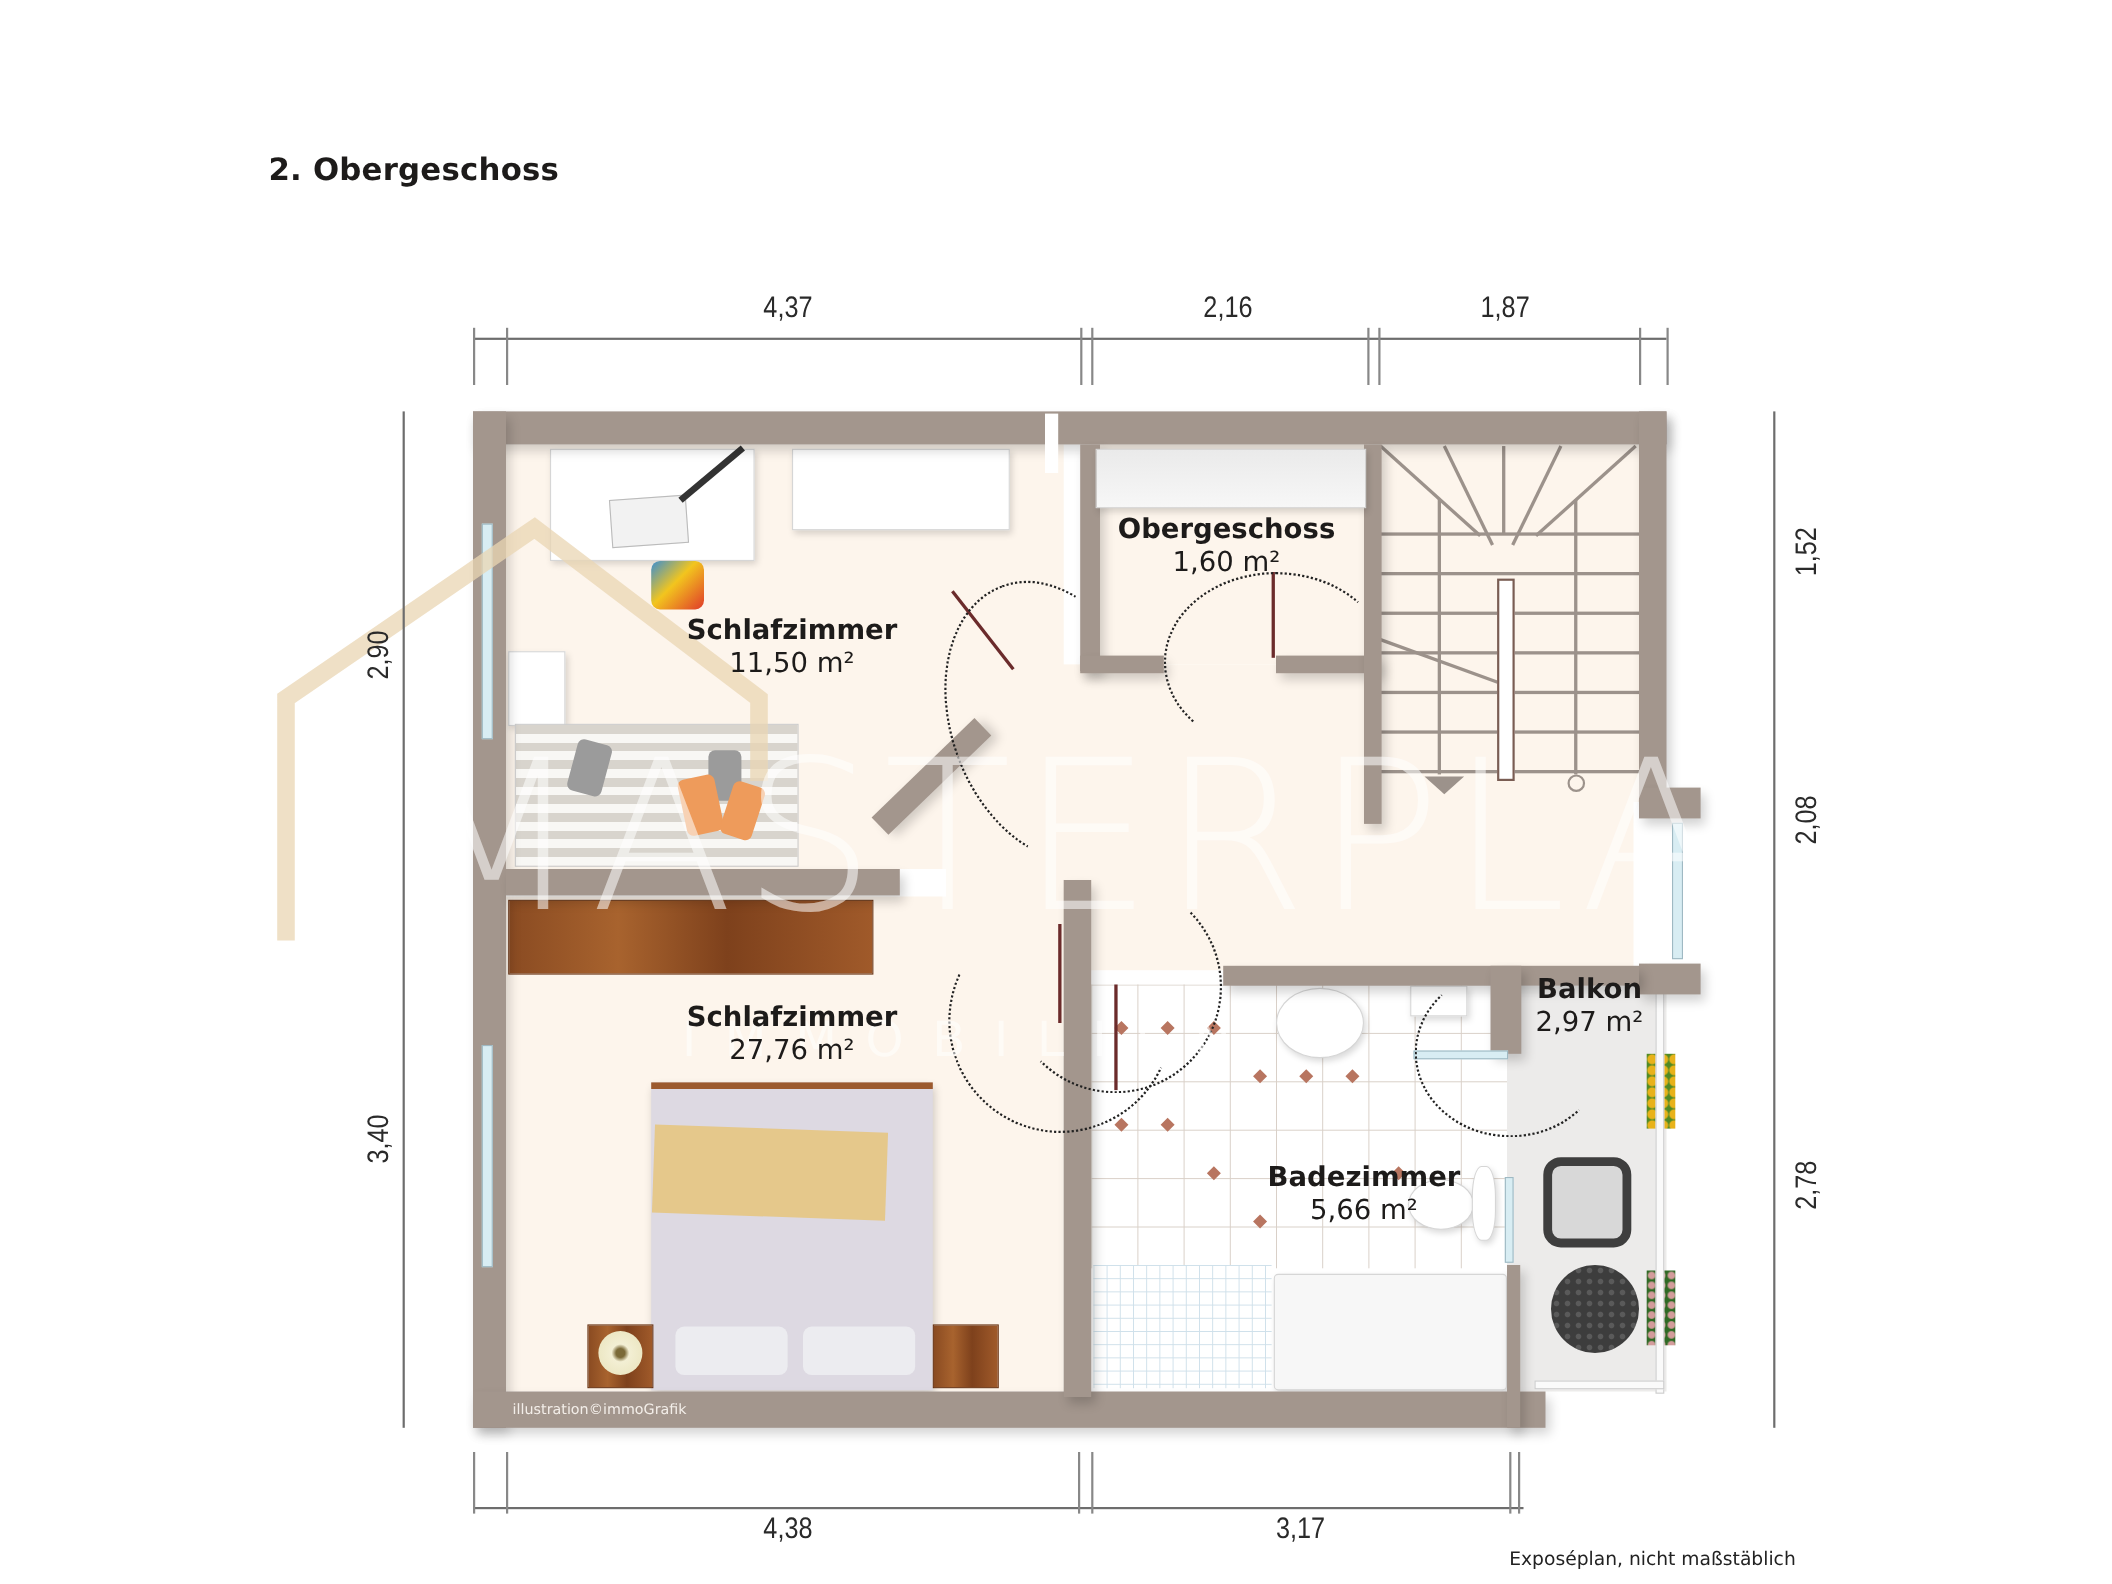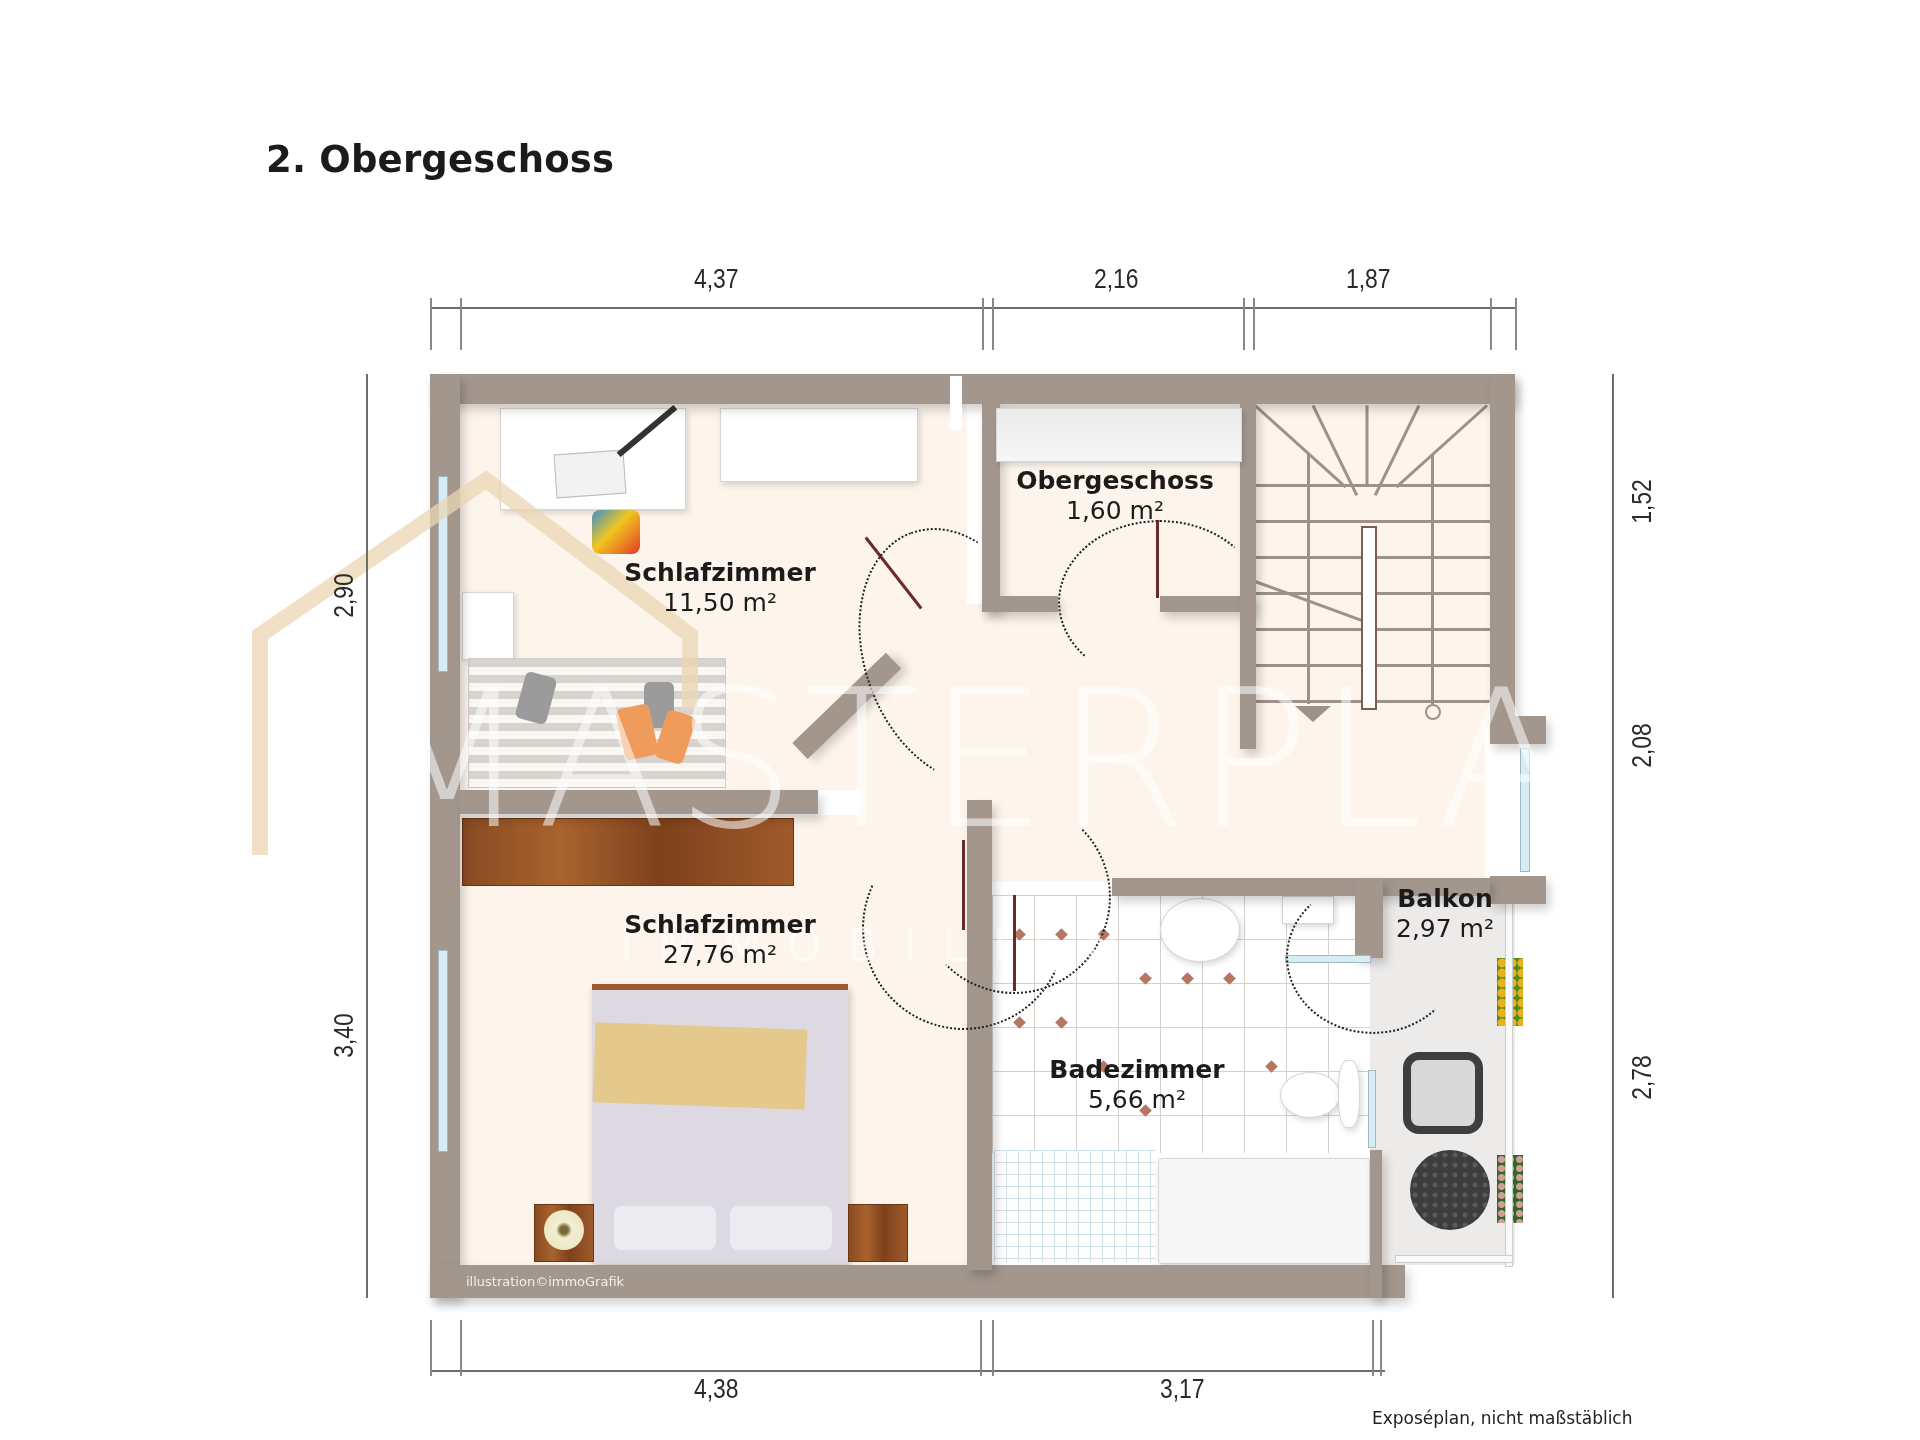--- a/index.html
+++ b/index.html
@@ -1,18 +1,18 @@
 <!DOCTYPE html>
 <html><head>
 <meta charset="utf-8">
 <style>
   html,body{margin:0;padding:0;}
   body{width:1920px;height:1440px;background:#ffffff;position:relative;overflow:hidden;font-family:"DejaVu Sans","Liberation Sans",sans-serif;color:#1d1b1a;}
   .abs{position:absolute;}
-  .title{left:266px;top:138px;font-size:37px;font-weight:bold;letter-spacing:0.2px;}
+  .title{left:244px;top:138px;font-size:28px;font-weight:bold;letter-spacing:0.2px;}
   .note{left:1372px;top:1408px;font-size:17px;color:#222;}
   .wall{position:absolute;background:#a3968d;box-shadow:4px 6px 10px rgba(0,0,0,0.18);}
   .floor{position:absolute;background:#fdf5ec;}
   .dimtxt{position:absolute;font-family:"Liberation Sans Narrow","Liberation Sans",sans-serif;font-size:27px;color:#2a2a2a;transform:scaleX(0.85);}
   .dimline{position:absolute;background:#6d6d6d;}
   .ext{position:absolute;width:1.5px;background:#888;}
   .room-label{position:absolute;text-align:center;font-size:25px;line-height:30px;color:#1d1b1a;}
   .room-label .n{font-weight:bold;}
   .window{position:absolute;background:#d8edf3;border:1.5px solid #9fb9c3;}
   .tiles{position:absolute;background-color:#fff;
@@ -167,21 +167,21 @@
     <div>11,50 m²</div>
   </div>
   <div class="room-label" style="left:990px;top:466px;width:250px;">
     <div class="n">Obergeschoss</div>
     <div>1,60 m²</div>
   </div>
   <div class="room-label" style="left:600px;top:910px;width:240px;">
     <div class="n">Schlafzimmer</div>
     <div>27,76 m²</div>
   </div>
-  <div class="room-label" style="left:1017px;top:1055px;width:240px;">
+  <div class="room-label" style="left:1120px;top:1055px;width:240px;">
     <div class="n">Badezimmer</div>
     <div>5,66 m²</div>
   </div>
   <div class="room-label" style="left:1385px;top:884px;width:120px;">
     <div class="n">Balkon</div>
     <div>2,97 m²</div>
   </div>
 
   <div class="credit" style="left:466px;top:1274px;">illustration©immoGrafik</div>
 

